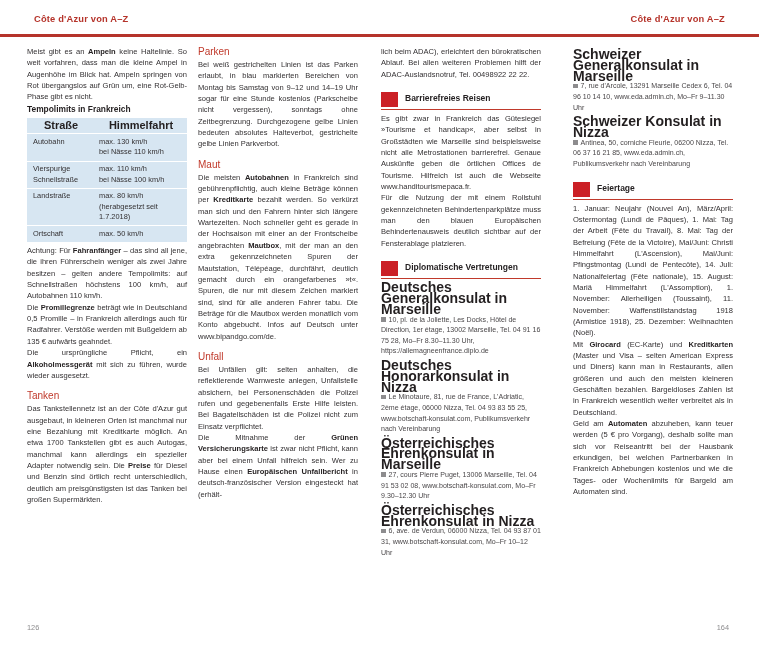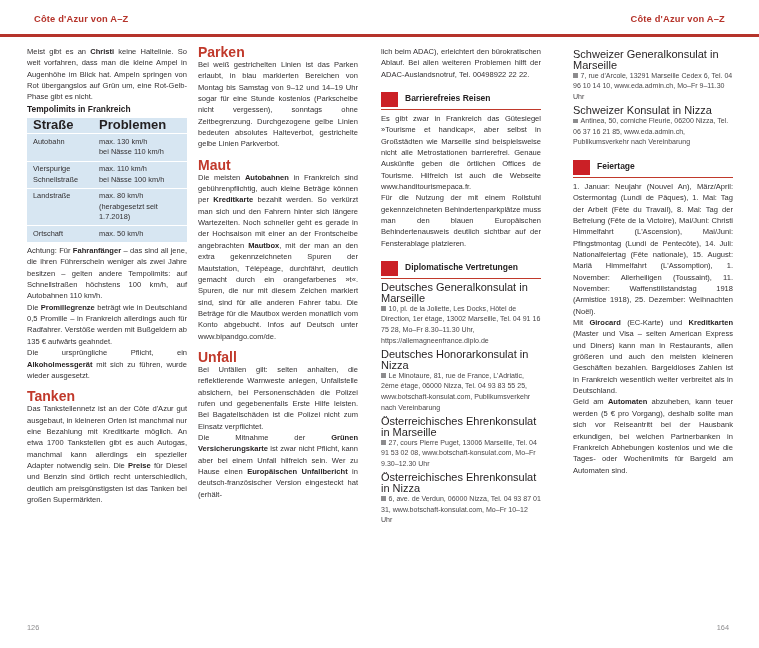--- a/index.html
+++ b/index.html
@@ -63,22 +63,22 @@
   .col-2 { left: 198px; }
   .col-3 { left: 381px; }
   .col-4 { left: 573px; }
 
   p { margin: 0; }
   p + p { margin-top: 0px; }
   b, .b { font-weight: 700; color: #231f20; }
 
   
   .sub-red {
-    font-size: 14px;
-    font-weight: 700;
+    font-size: 10px;
+    font-weight: 400;
     color: #c0392b;
     line-height: 12px;
     margin-top: 9px;
     margin-bottom: 1px;
     text-align: left;
   }
   .sub-red.first { margin-top: 0; }
 
   
   .sub-black {
@@ -130,29 +130,30 @@
     padding: 2.5px 4px 2.5px 6px;
     text-align: left;
     vertical-align: top;
     border-bottom: 1.6px solid #ffffff;
     color: #333032;
     font-weight: 400;
   }
   .tbl th {
     font-weight: 700;
     color: #231f20;
-    font-size: 13px;
+    font-size: 11px;
+    text-align: center;
   }
   .tbl .c1 { width: 56px; }
 
   
   .addr-name {
-    font-size: 11px;
+    font-size: 14px;
     line-height: 10.8px;
-    font-weight: 400;
+    font-weight: 700;
     color: #231f20;
     text-align: left;
     margin-top: 3px;
   }
   .addr-body {
     font-size: 7.05px;
     line-height: 10.6px;
     color: #4a4749;
     text-align: left;
   }
@@ -180,29 +181,29 @@
 
 <div class="spread">
 
   <div class="runhead-row">
     <div class="runhead runhead-left">Côte d'Azur von A–Z</div>
     <div class="runhead runhead-right">Côte d'Azur von A–Z</div>
   </div>
   <div class="head-rule"></div>
 
   <div class="col col-1">
-    <p>Meist gibt es an <b>Christi</b> keine Haltelinie. So weit vorfahren, dass man die kleine Ampel in Augenhöhe im Blick hat. Ampeln springen von Rot übergangslos auf Grün um, eine Rot-Gelb-Phase gibt es nicht.</p>
+    <p>Meist gibt es an <b>Ampeln</b> keine Haltelinie. So weit vorfahren, dass man die kleine Ampel in Augenhöhe im Blick hat. Ampeln springen von Rot übergangslos auf Grün um, eine Rot-Gelb-Phase gibt es nicht.</p>
 
     <div class="sub-black">Tempolimits in Frankreich</div>
 
     <table class="tbl">
       <thead>
         <tr>
           <th class="c1">Straße</th>
-          <th>Problemen</th>
+          <th>Himmelfahrt</th>
         </tr>
       </thead>
       <tbody>
           <tr>
             <td class="c1">Autobahn</td>
             <td>max. 130 km/h<br>bei Nässe 110 km/h</td>
           </tr>
           <tr>
             <td class="c1">Vierspurige Schnellstraße</td>
             <td>max. 110 km/h<br>bei Nässe 100 km/h</td>

